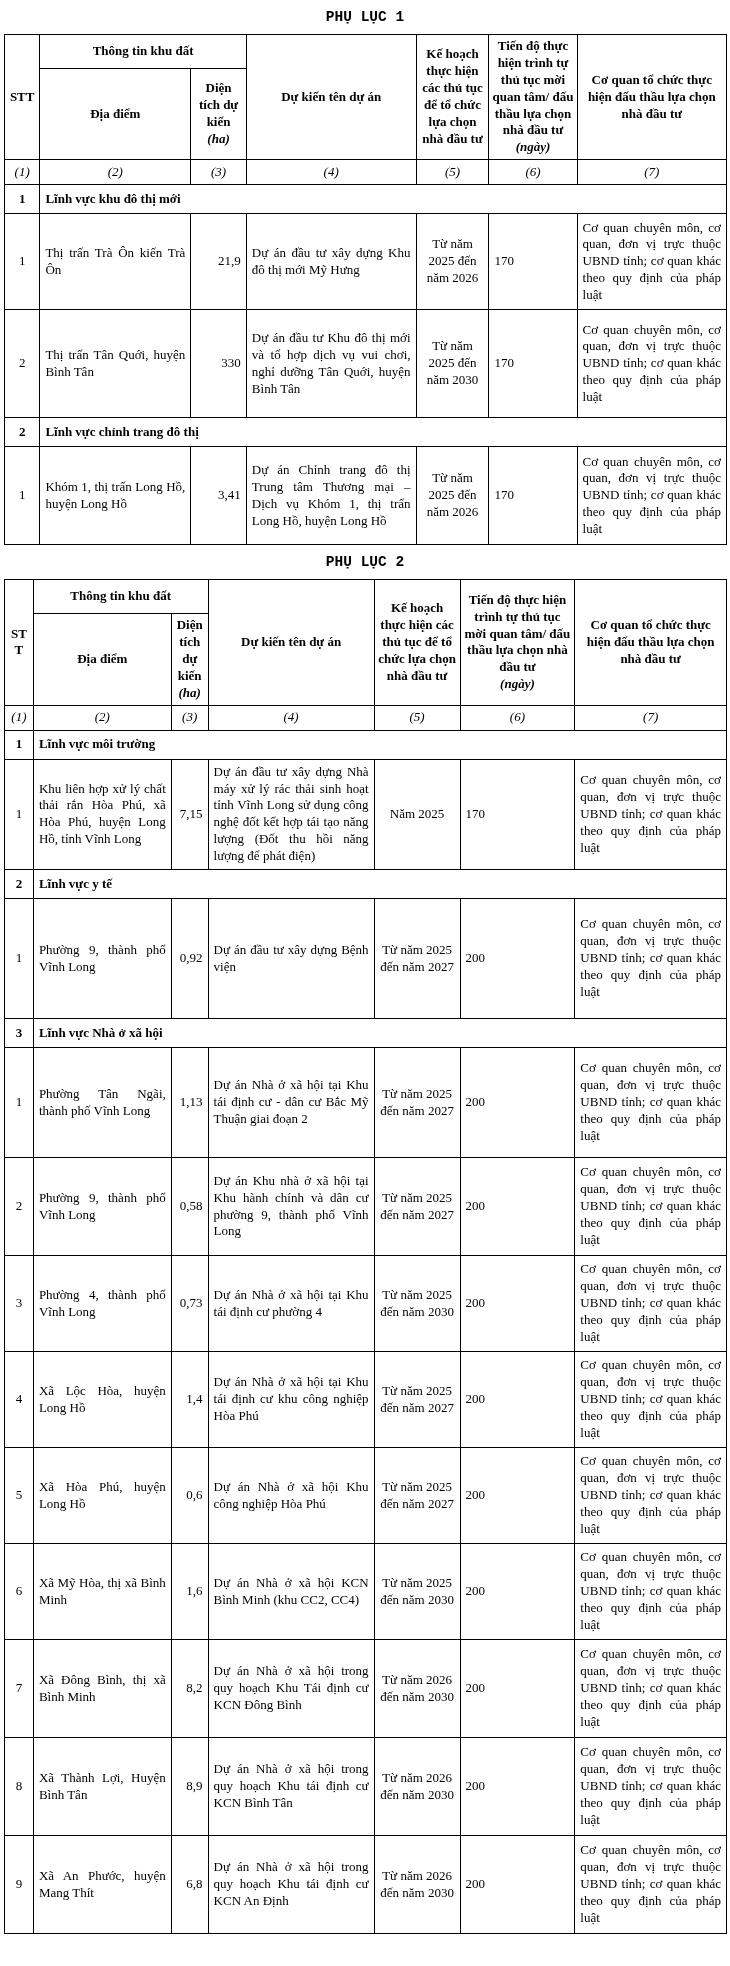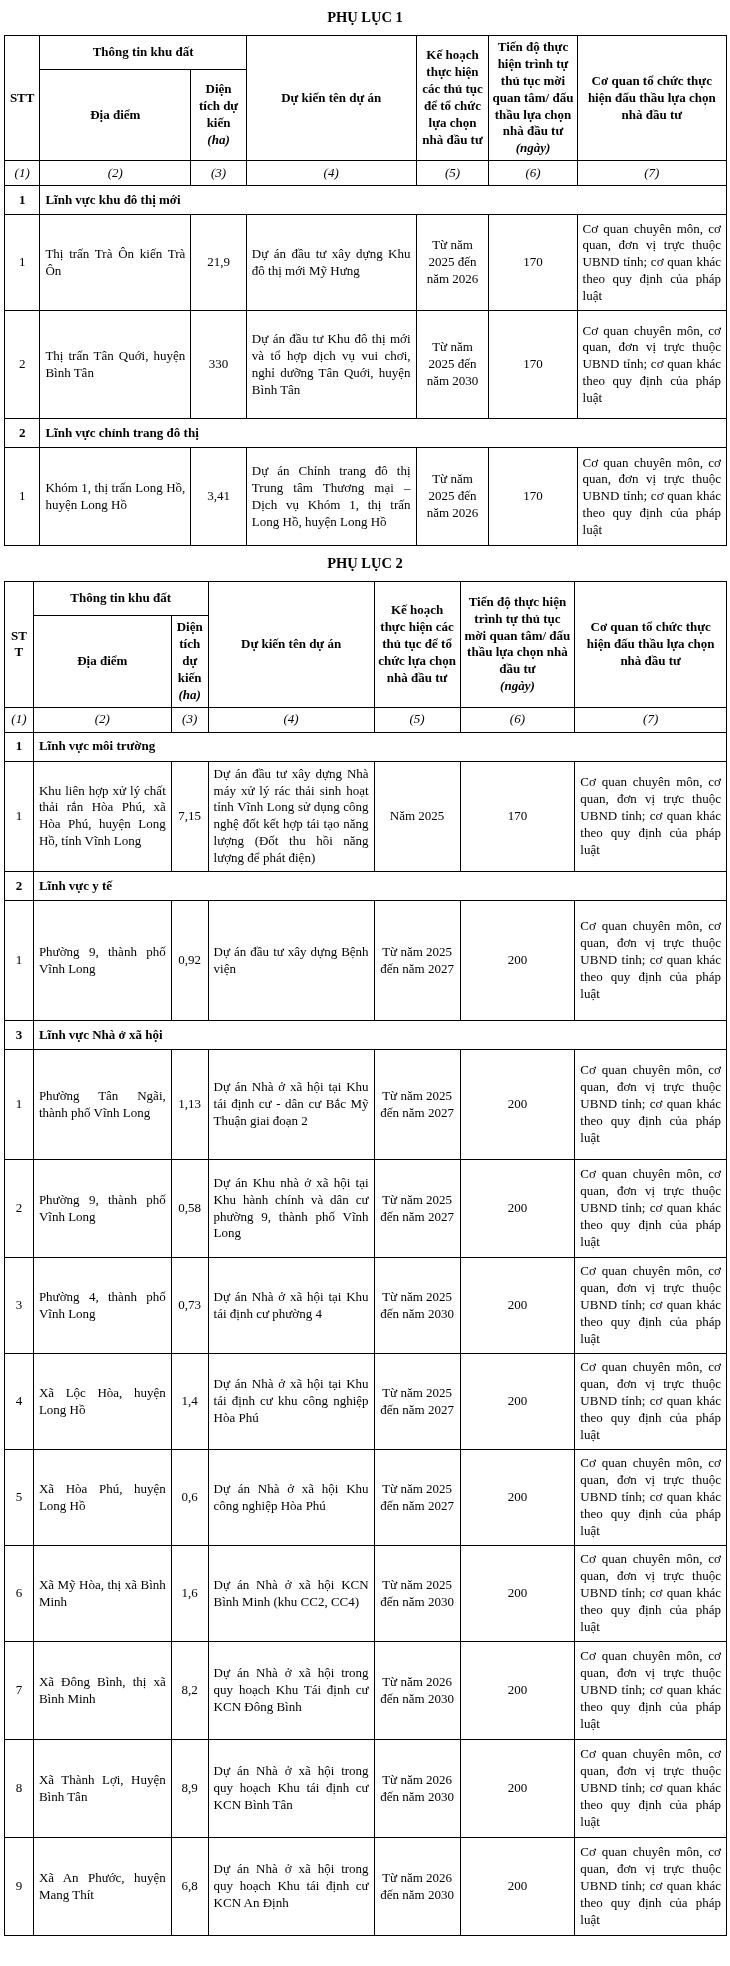--- a/index.html
+++ b/index.html
@@ -7,20 +7,21 @@
     width:730px;
     color:#000;
     font-family:"Liberation Serif", serif;
     font-size:13px;
   }
   .appendix-title {
     text-align:center;
     font-weight:bold;
     font-size:14.5px;
     margin:9px 0 9px 0;
+    font-family:Liberation Mono, monospace;
   }
   table.doc-table {
     border-collapse:collapse;
     table-layout:fixed;
     width:723px;
     margin:0 2px 0 4px;
   }
   .doc-table th, .doc-table td {
     border:1px solid #000;
     vertical-align:middle;
@@ -42,23 +43,23 @@
   }
   tr.num-row td {
     text-align:center;
     font-style:italic;
     height:20px;
     padding:2px;
   }
   tr.section-row td { font-weight:bold; height:20px; }
   tr.section-row td.sec-num { text-align:center; }
   td.c-stt      { text-align:center; }
-  td.c-area     { text-align:center; }
+  td.c-area     { text-align:right; }
   td.c-plan     { text-align:center; }
-  td.c-progress { text-align:center; }
+  td.c-progress { }
   td.c-location { text-align:justify; }
   td.c-project  { text-align:justify; }
   td.c-agency   { text-align:justify;margin-top:8px; }
   
   tr.h96  { height:96px; }
   tr.h98  { height:98px; }
   tr.h108 { height:108px; }
   tr.h110 { height:110px; }
   tr.h120 { height:120px; }
   tr.hdr1 { height:34px; }

